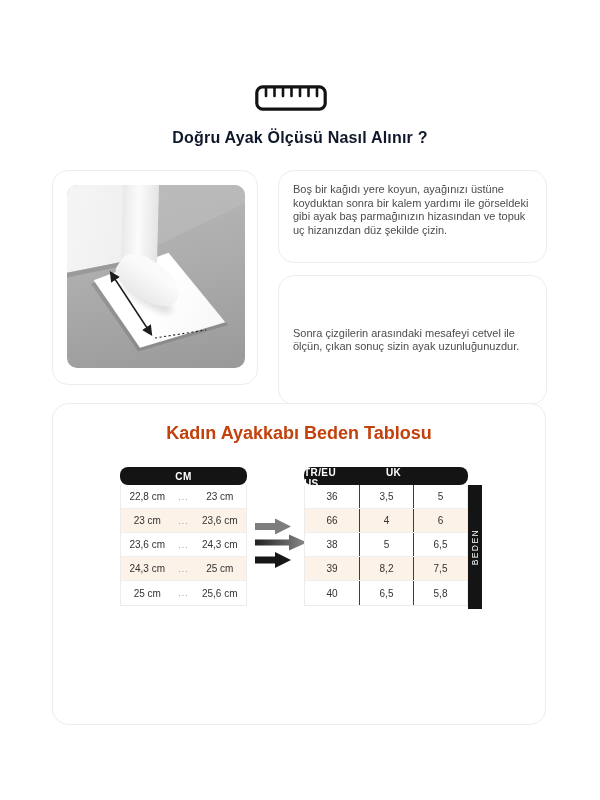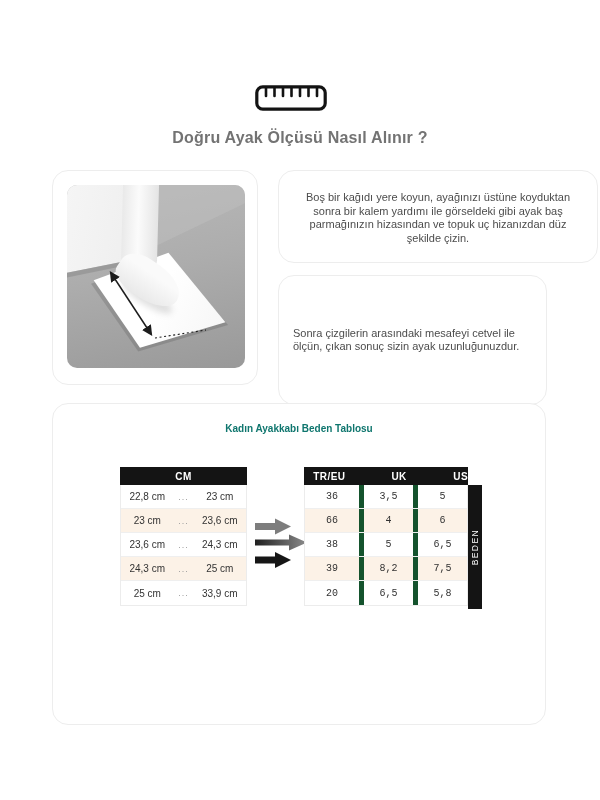--- a/index.html
+++ b/index.html
@@ -9,25 +9,25 @@
     -webkit-font-smoothing:antialiased;
   }
   .card {
     position:absolute; background:#fff; border:1px solid #ededed;
     border-radius:16px; box-sizing:border-box;
   }
   
   .ruler-wrap { position:absolute; left:255px; top:85px; width:72px; height:26px; }
   .page-title {
     position:absolute; top:129px; left:0; right:0; text-align:center;
-    font-size:16px; font-weight:700; color:#737373; letter-spacing:.2px;
+    font-size:16px; font-weight:700; color:#0f172a; letter-spacing:.2px;
   }
   
   .photo-card { left:52px; top:170px; width:206px; height:215px; padding:14px 14px 18px 14px; }
-  .step1-card { left:278px; top:170px; width:320px; height:93px; padding:20px 14px;text-align:center; }
+  .step1-card { left:278px; top:170px; width:269px; height:93px; padding:12px 14px; }
   .step2-card { left:278px; top:275px; width:269px; height:130px; padding:12px 14px; display:flex; align-items:center; }
   .step-text { font-size:11px; line-height:13.5px; color:#4c4c4c; }
   
   .photo { position:relative; width:178px; height:183px; border-radius:10px; overflow:hidden;
     background:linear-gradient(168deg,#b9b9b9 0%,#adadad 45%,#999 100%); }
   .ph-layer { position:absolute; inset:0; }
   .ph-wallfar { clip-path:polygon(44% 0,100% 0,100% 10%,42% 37%); background:#bdbdbd; opacity:.55; }
   .ph-wall { clip-path:polygon(0 0,44% 0,41% 40%,0 48%); background:linear-gradient(100deg,#f5f5f5,#e4e4e4); }
   .ph-walledge { clip-path:polygon(0 48%,41% 40%,41.3% 42.3%,0 50.6%); background:#8a8a8a; opacity:.55; }
   .ph-papershadow { clip-path:polygon(13.5% 54%,57% 38.5%,90.5% 76.5%,40% 91%); background:rgba(0,0,0,.13); }
@@ -36,38 +36,38 @@
     background:rgba(0,0,0,.12); border-radius:50%; filter:blur(3px); transform:rotate(32deg); }
   .ph-leg { position:absolute; left:31%; top:-3%; width:20%; height:49%;
     background:linear-gradient(90deg,#e9e9e9,#fbfbfb 45%,#e4e4e4); border-radius:5px 5px 10px 12px; transform:rotate(1.5deg); }
   .ph-foot { position:absolute; left:26.5%; top:42%; width:39%; height:21%;
     background:linear-gradient(180deg,#fafafa 30%,#e9e9e9); transform:rotate(34deg);
     border-radius:45% 62% 64% 50% / 52% 66% 60% 44%; }
   .ph-arrows { position:absolute; left:0; top:0; }
   
   .size-card { left:52px; top:403px; width:494px; height:322px; }
   .size-title { position:absolute; top:19px; left:0; right:0; text-align:center;
-    font-size:10px; font-weight:700; color:#0f766e; }
+    font-size:18px; font-weight:700; color:#c2410c; }
   .tbl { position:absolute; box-sizing:border-box; }
   .cm-tbl { left:67px; top:63px; width:127px; }
   .sz-tbl { left:251px; top:63px; width:164px; }
   .thead { background:#141414; color:#fff; height:18px; display:flex; align-items:center;
-    justify-content:center; font-size:10px; font-weight:700; letter-spacing:.4px; }
-  .thead.cols3 { display:grid; grid-template-columns:1fr 1fr 1fr; text-align:right;gap:20px; }
+    justify-content:center; font-size:10px; font-weight:700; letter-spacing:.4px;border-radius:8px; }
+  .thead.cols3 { display:grid; grid-template-columns:1fr 1fr; text-align:left; }
   .thead.cols3 span { display:block; }
   .tbody { border:1px solid #ececec; border-top:none; background:#fff; }
   .trow { height:24px; box-sizing:border-box; border-bottom:1px solid #efefef;
     align-items:center; text-align:center; font-size:10px; color:#333; display:grid; }
   .trow:last-child { border-bottom:none; }
   .trow:nth-child(even) { background:#fcf2e7; }
   .cm-row { grid-template-columns:42% 16% 42%; }
   .cm-sep { color:#9a9a9a; font-size:9px; letter-spacing:1px; }
   .sz-row { grid-template-columns:1fr 1fr 1fr; }
-  .sz-row span { display:flex; align-items:center; justify-content:center; height:100%;font-family:Liberation Mono, monospace; }
-  .sz-row span + span { border-left:5px solid #14532d; }
+  .sz-row span { display:flex; align-items:center; justify-content:center; height:100%; }
+  .sz-row span + span { border-left:1px solid #14532d; }
   .transfer-arrows { position:absolute; left:202px; top:111px; }
   .beden-bar { position:absolute; left:415px; top:81px; width:14px; height:124px;
     background:#141414; display:flex; align-items:center; justify-content:center; }
   .beden-text { writing-mode:vertical-rl; transform:rotate(180deg); color:#fff;
     font-size:8.5px; letter-spacing:1.4px; font-weight:400; }
 </style>
 </head>
 <body>
 
 <div class="page">
@@ -141,21 +141,21 @@
           <span>24,3 cm</span>
         </div>
         <div class="trow cm-row">
           <span>24,3 cm</span>
           <span class="cm-sep">...</span>
           <span>25 cm</span>
         </div>
         <div class="trow cm-row">
           <span>25 cm</span>
           <span class="cm-sep">...</span>
-          <span>33,9 cm</span>
+          <span>25,6 cm</span>
         </div>
       </div>
     </div>
 
     <div class="transfer-arrows">
       <svg width="52" height="54" viewBox="0 0 52 54">
         <defs>
           <linearGradient id="agrad" x1="0" y1="0" x2="1" y2="0">
             <stop offset="0" stop-color="#1f1f1f"></stop>
               <stop offset="1" stop-color="#8d8d8d"></stop>
@@ -188,21 +188,21 @@
           <span>38</span>
           <span>5</span>
           <span>6,5</span>
         </div>
         <div class="trow sz-row">
           <span>39</span>
           <span>8,2</span>
           <span>7,5</span>
         </div>
         <div class="trow sz-row">
-          <span>20</span>
+          <span>40</span>
           <span>6,5</span>
           <span>5,8</span>
         </div>
       </div>
     </div>
 
     <div class="beden-bar">
       <span class="beden-text">BEDEN</span>
     </div>
   </div>

